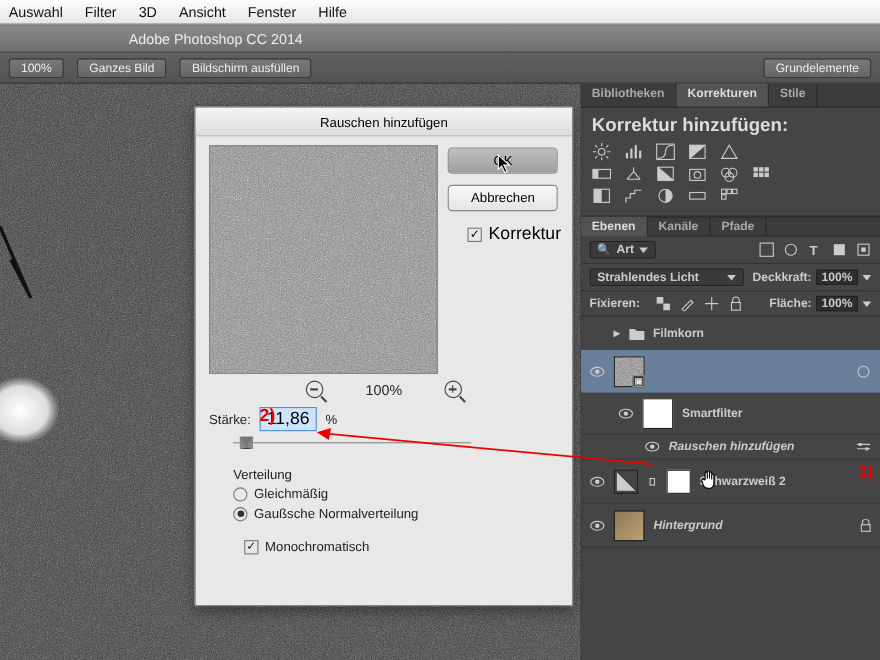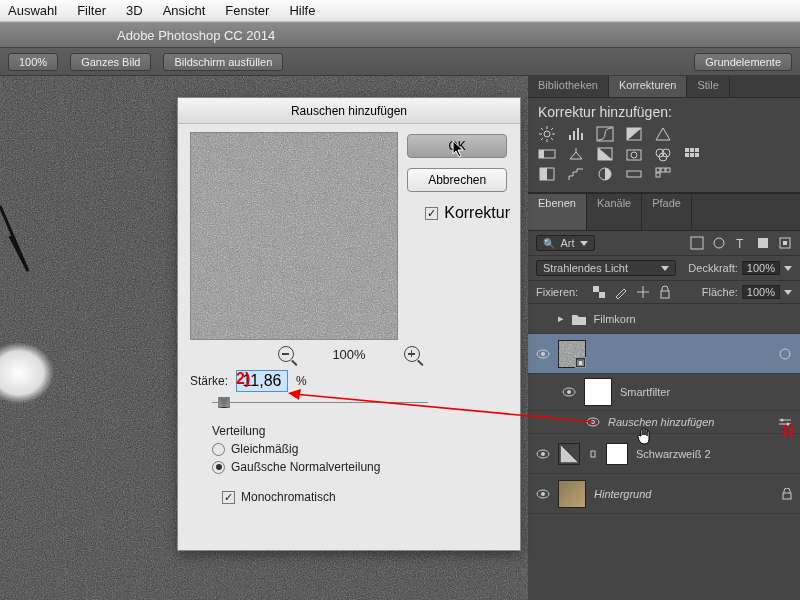--- a/index.html
+++ b/index.html
@@ -8,21 +8,21 @@
 
 .menubar { height: 22px; background: linear-gradient(#fdfdfd,#e6e6e6); display: flex; align-items: center; padding: 0 8px; font-size: 13px; color: #111; border-bottom: 1px solid #bbb; }
 .menubar span { margin-right: 20px; }
 
 
 .titlebar { height: 26px; background: linear-gradient(#8a8a8a,#6e6e6e); color: #eee; font-size: 13px; display: flex; align-items: center; padding-left: 117px; border-top:1px solid #999; border-bottom:1px solid #444;}
 .toolbar { height: 28px; background: linear-gradient(#606060,#535353); display:flex; align-items:center; padding:0 8px; gap:12px; border-bottom:1px solid #3a3a3a;}
 .toolbar .btn { background: linear-gradient(#787878,#656565); border:1px solid #3a3a3a; border-radius:3px; color:#eee; font-size:11px; padding:2px 10px; }
 .toolbar .spacer { flex:1; }
 
-.workspace { position:absolute; top:76px; bottom:0; left:0; right:0; display:flex; }
+.workspace { position:absolute; top:76px; bottom:0; left:0; right:0; display:flex;font-weight:bold; }
 .canvas-area { position:relative; flex:1; background:#1f1f1f; overflow:hidden; }
 .canvas-img { position:absolute; inset:0; }
 
 
 .dialog { position:absolute; left:177px; top:97px; width:344px; height:454px; background:#e8e8e8; border:1px solid #888; box-shadow:0 4px 12px rgba(0,0,0,.4); }
 .dialog-title { height:26px; background:linear-gradient(#f5f5f5,#dcdcdc); text-align:center; line-height:26px; font-size:12px; border-bottom:1px solid #bbb; }
 .dialog-body { padding:8px 12px; font-size:12px; color:#222; }
 .preview { width:208px; height:208px; border:1px solid #888; margin-bottom:4px; background:#888; position:relative; overflow:hidden;}
 .preview-noise { position:absolute; inset:0; }
 .zoomrow { display:flex; align-items:center; justify-content:center; gap:38px; margin:6px 0 8px; font-size:13px;}
@@ -49,24 +49,24 @@
 .dlg-buttons .b.ok{background:linear-gradient(#bfbfbf,#9f9f9f);position:relative;}
 .dlg-buttons .b.cancel{background:linear-gradient(#fafafa,#e4e4e4);}
 .cursor{position:absolute;left:452px;top:140px;width:14px;height:18px;}
 
 
 .panels { width:272px; background:#454545; color:#ccc; font-size:11px; display:flex; flex-direction:column; }
 .panel-tabs{display:flex;height:22px;background:#3c3c3c;border-bottom:1px solid #2a2a2a;}
 .panel-tabs .tab{padding:3px 10px;color:#aaa;border-right:1px solid #2a2a2a;}
 .panel-tabs .tab.active{background:#535353;color:#ddd;}
 .panel-section{padding:6px 10px;border-bottom:1px solid #2a2a2a;}
-.adj-title{font-size:14px;color:#ddd;margin-bottom:6px;}
+.adj-title{font-size:17px;color:#ddd;margin-bottom:6px;}
 .iconrow{display:flex;gap:11px;margin:4px 0;}
 .pi{width:18px;height:16px;color:#ccc;}
-.layer-tabs{display:flex;height:38px;background:#3c3c3c;border-top:1px solid #2a2a2a;border-bottom:1px solid #2a2a2a;}
+.layer-tabs{display:flex;height:18px;background:#3c3c3c;border-top:1px solid #2a2a2a;border-bottom:1px solid #2a2a2a;align-items:center;}
 .layer-tabs .tab{padding:3px 10px;color:#aaa;border-right:1px solid #2a2a2a;}
 .layer-tabs .tab.active{background:#535353;color:#ddd;}
 .layer-opts{display:flex;align-items:center;padding:4px 8px;gap:6px;border-bottom:1px solid #333;}
 .dd{background:#3a3a3a;border:1px solid #222;padding:1px 6px;border-radius:2px;display:flex;align-items:center;gap:5px;}
 .tri{width:0;height:0;border-left:4px solid transparent;border-right:4px solid transparent;border-top:5px solid #ccc;}
 .mini-icons{display:flex;gap:8px;margin-left:auto;}
 .mini{width:14px;height:14px;color:#ccc;}
 .blendrow{display:flex;align-items:center;padding:4px 8px;gap:8px;border-bottom:1px solid #333;}
 .blendrow .dd.blend{flex:0 0 140px;justify-content:space-between;}
 .opacity-box{display:flex;align-items:center;gap:4px;margin-left:auto;}

